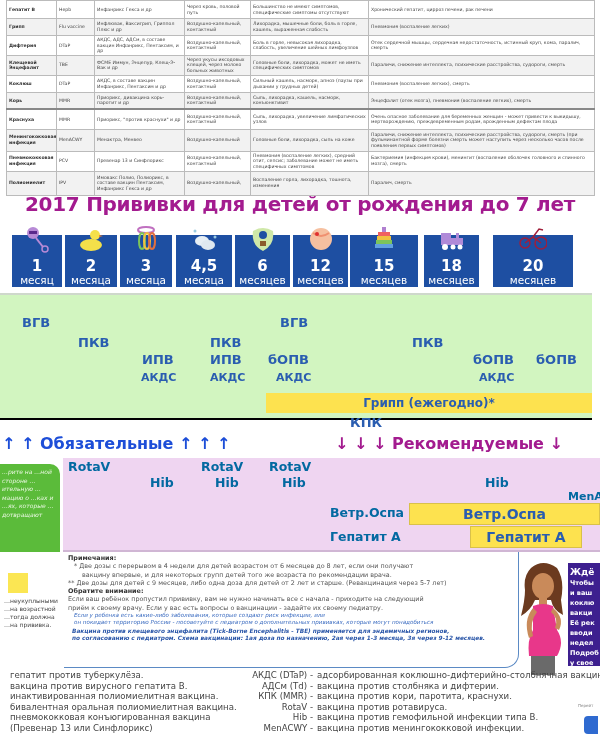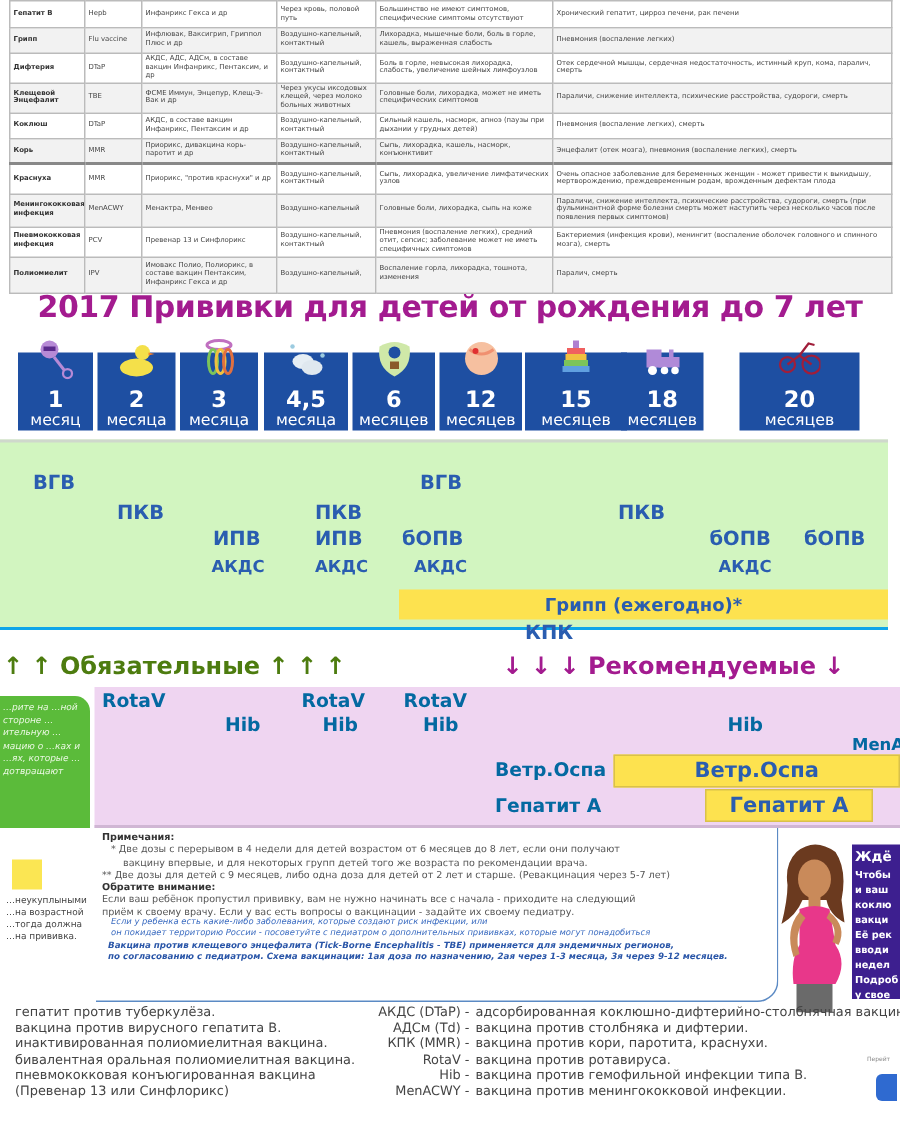--- a/index.html
+++ b/index.html
@@ -19,28 +19,28 @@
   .title { position: absolute; top: 192px; left: 0; width: 600px; text-align: center; font-weight: bold; font-size: 20px; color: #a31b8f; font-family: "DejaVu Sans", sans-serif; letter-spacing: -0.3px; }
 
   
   .age-strip { position: absolute; top: 225px; left: 0; width: 600px; height: 62px; }
   .age-tile { position: absolute; top: 10px; height: 52px; background: #1e4fa2; color: #fff; text-align: center; }
   .age-tile .icon { position: absolute; left: 50%; transform: translateX(-50%); top: -10px; width: 28px; height: 28px; }
   .age-tile .num { position: absolute; left: 0; right: 0; top: 24px; font-weight: bold; font-size: 15px; line-height: 15px; }
   .age-tile .unit { position: absolute; left: 0; right: 0; bottom: 1px; font-size: 10.5px; line-height: 11px; }
 
   
-  .mand { position: absolute; top: 293px; left: 0; width: 592px; height: 127px; background: #d2f5c0; border-top: 2px solid #cfd8cc; border-bottom: 2px solid #0ea5e9; }
+  .mand { position: absolute; top: 293px; left: 0; width: 592px; height: 127px; background: #d2f5c0; border-top: 2px solid #cfd8cc; border-bottom: 2px solid #000000; }
   .vac { position: absolute; color: #2a5db0; font-weight: bold; font-size: 13px; white-space: nowrap; }
   .vac.sm { font-size: 11px; }
   .flu-bar { position: absolute; left: 266px; top: 98px; width: 326px; height: 20px; background: #fde24f; color: #2a5db0; font-weight: bold; font-size: 12px; text-align: center; line-height: 20px; }
 
   
   .div-row { position: absolute; top: 434px; left: 0; width: 600px; height: 22px; font-weight: bold; font-size: 16px; }
-  .mand-label { position: absolute; left: 2px; color: #4d7c0f; }
+  .mand-label { position: absolute; left: 2px; color: #1d4ed8; }
   .rec-label { position: absolute; left: 335px; color: #a31b8f; }
 
   
   .rec { position: absolute; top: 458px; left: 63px; width: 537px; height: 94px; background: #efd5f1; border-bottom: 2px solid #d0b6d4; }
   .side-green { position: absolute; top: 464px; left: 0; width: 60px; height: 88px; background: #5bbb3a; border-radius: 0 10px 0 0; color: #eaf8e2; font-size: 6px; line-height: 8.5px; padding: 4px 2px; font-style: italic; }
   .vac2 { position: absolute; color: #0369a1; font-weight: bold; font-size: 12.5px; white-space: nowrap; }
   .ybox { position: absolute; background: #fde24f; border: 1px solid #d9c14a; color: #2a5db0; font-weight: bold; font-size: 13px; line-height: 18px; text-align: center; }
 
   
   .legend-swatch { position: absolute; left: 8px; top: 573px; width: 20px; height: 20px; background: #fbe653; }
@@ -225,21 +225,21 @@
       <svg class="icon" viewBox="0 0 28 28">
         <rect x="12" y="2" width="4" height="5" fill="#b080d0"></rect>
         <rect x="8" y="7" width="12" height="4" fill="#f06060"></rect>
         <rect x="7" y="11" width="14" height="4" fill="#f0c040"></rect>
         <rect x="6" y="15" width="16" height="4" fill="#7cc45a"></rect>
         <rect x="5" y="19" width="18" height="4" fill="#60a0e0"></rect>
       </svg>
       <div class="num">15</div>
       <div class="unit">месяцев</div>
     </div>
-    <div class="age-tile" style="left: 414px; width: 55px;">
+    <div class="age-tile" style="left: 424px; width: 55px;">
       <svg class="icon" viewBox="0 0 28 28">
         <rect x="3" y="8" width="10" height="12" fill="#b08ad8"></rect>
         <rect x="11" y="13" width="14" height="7" fill="#b08ad8"></rect>
         <rect x="18" y="8" width="3" height="6" fill="#b08ad8"></rect>
         <circle cx="7" cy="22" r="3" fill="#fff"></circle>
         <circle cx="15" cy="22" r="2.5" fill="#fff"></circle>
         <circle cx="22" cy="22" r="2.5" fill="#fff"></circle>
       </svg>
       <div class="num">18</div>
       <div class="unit">месяцев</div>

